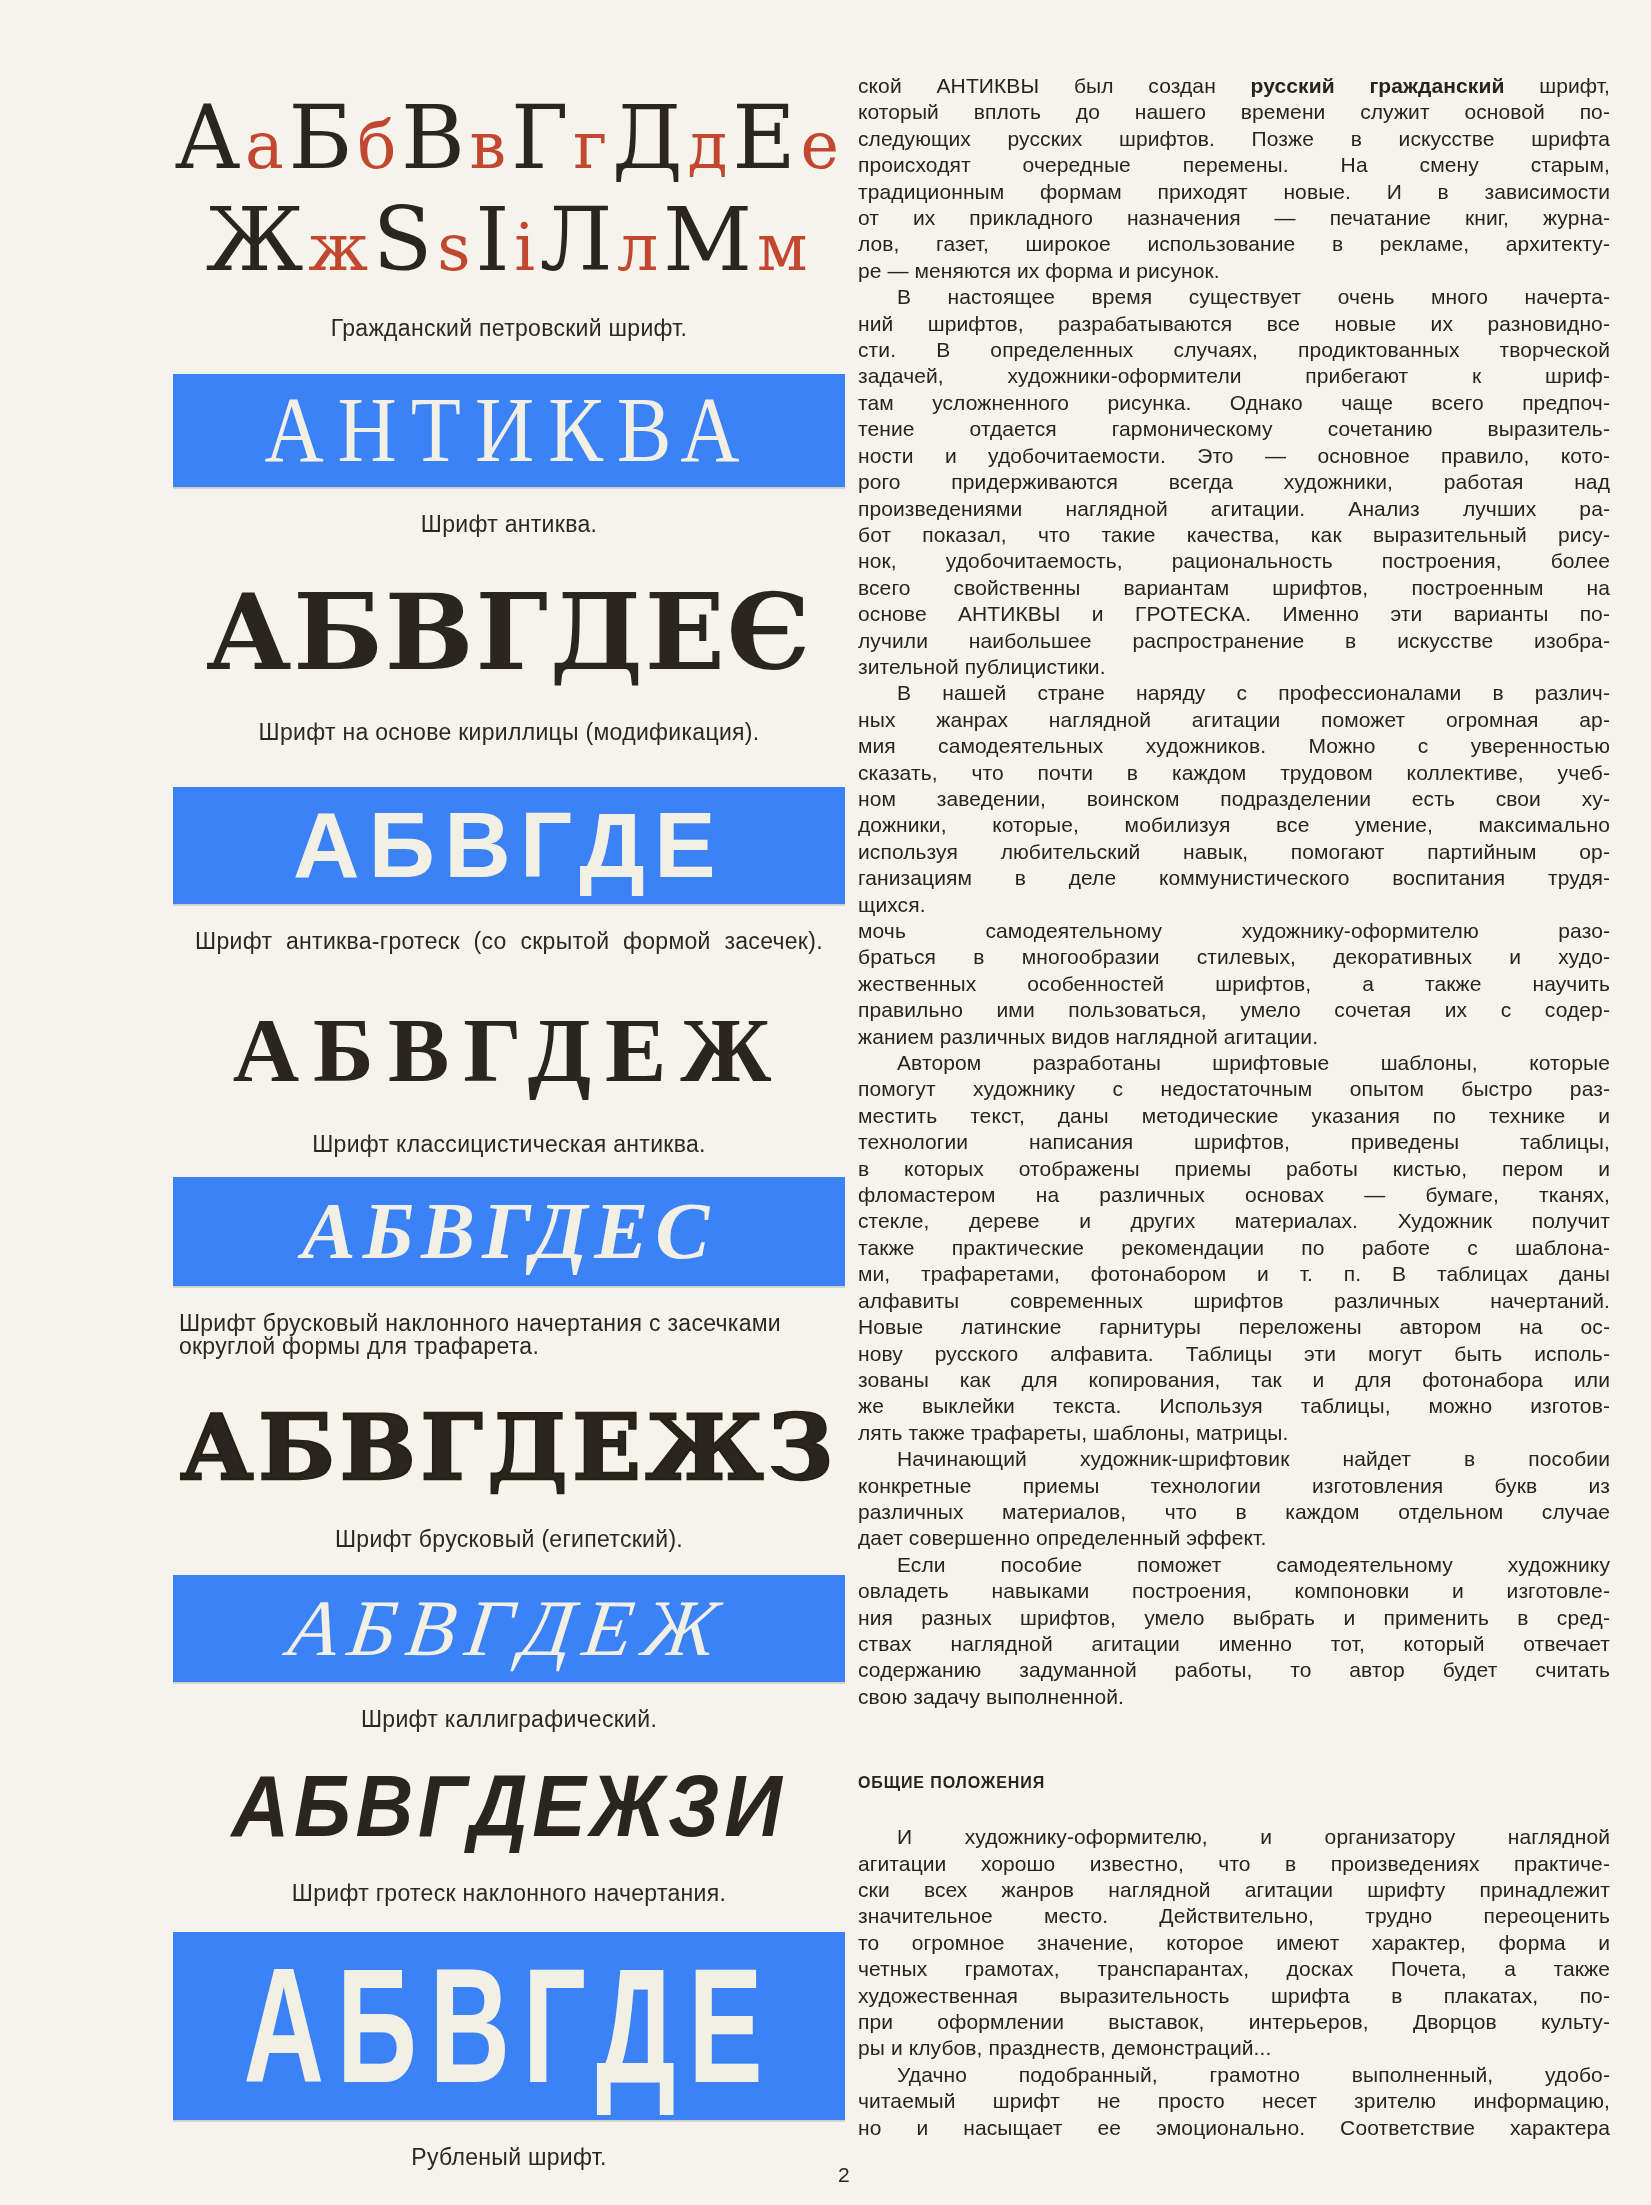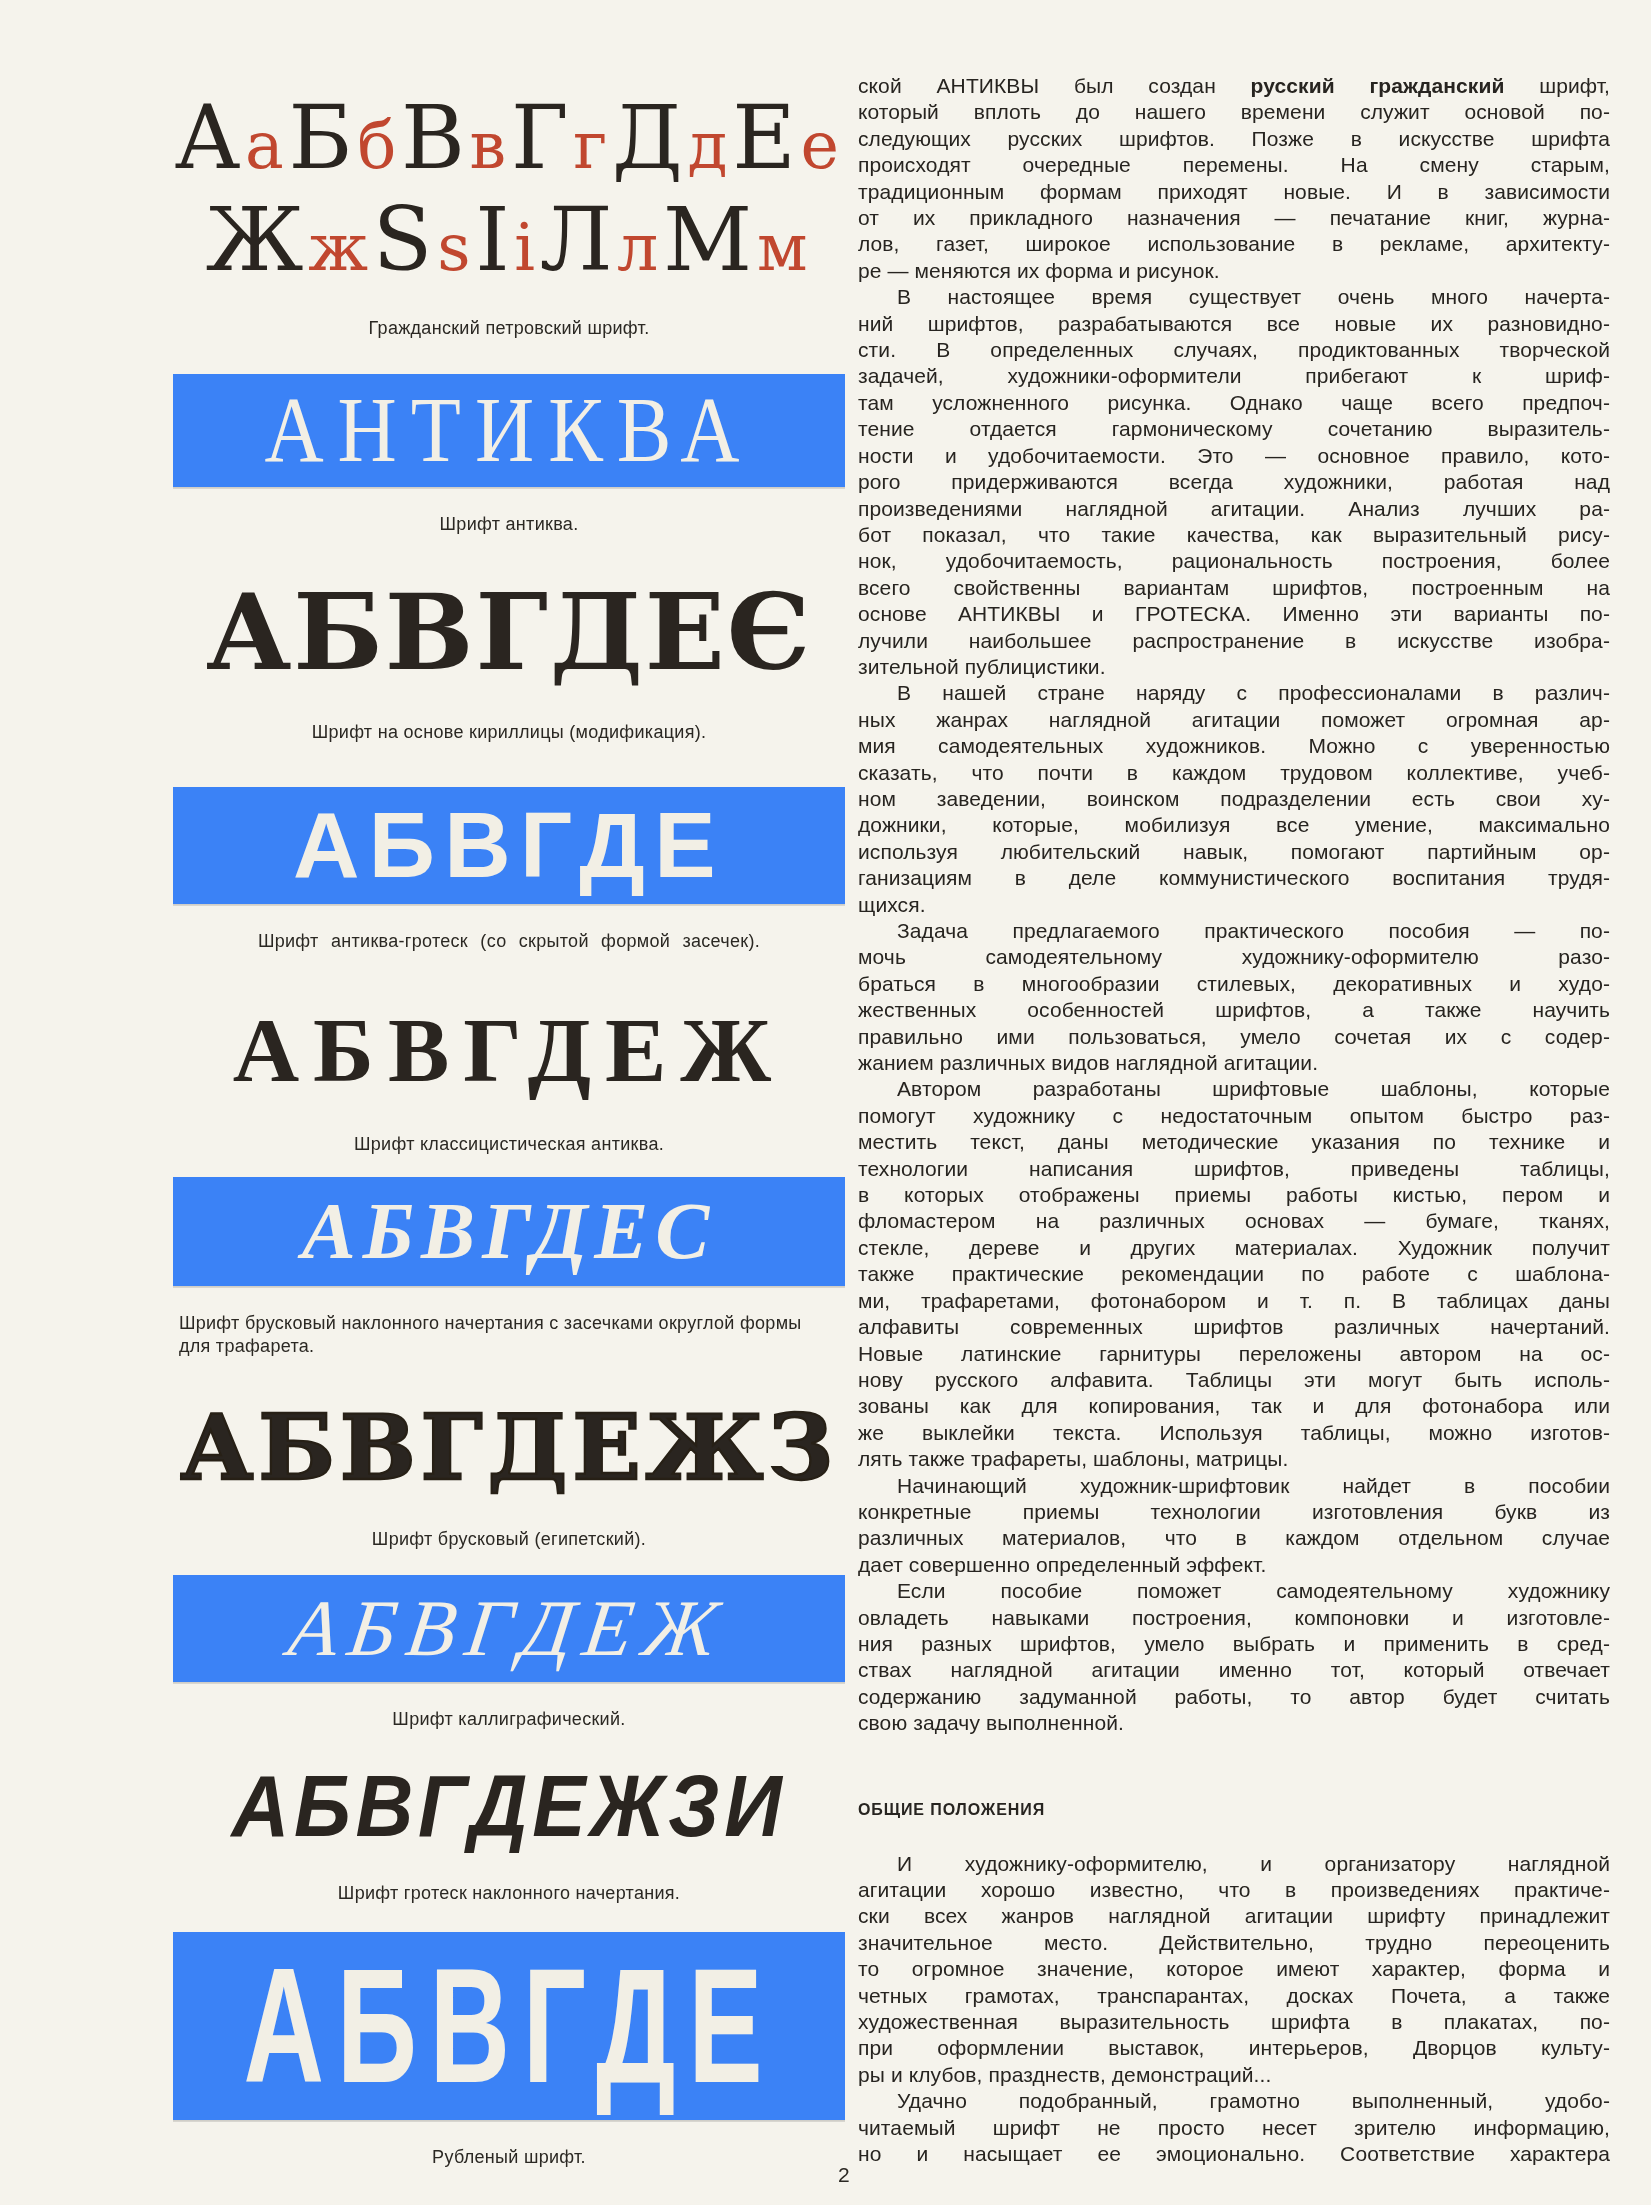--- a/index.html
+++ b/index.html
@@ -4,21 +4,21 @@
 <style>
   html,body{margin:0;padding:0;background:#d8d6cf;}
   .page{
     position:relative;width:1652px;height:2205px;overflow:hidden;
     background:#f5f3ec;color:#272420;
     font-family:"Liberation Sans",sans-serif;
   }
   
   .left-col{position:absolute;left:173px;top:87px;width:672px;}
   .caption{
-    font-size:18px;line-height:23.5px;text-align:center;color:#2b2823;
+    font-size:23px;line-height:23.5px;text-align:center;color:#2b2823;
     letter-spacing:0.3px;margin-top:26px;
   }
   .caption.left{text-align:left;max-width:628px;margin-left:5.9px;}
   .caption.spread{word-spacing:7px;}
   .bar{
     background:#3b82f6;color:#f2efe5;width:100%;
     display:flex;align-items:center;justify-content:center;overflow:hidden;
     box-shadow:0 1.8px 0 rgba(0,0,0,.15);
   }
   .plain{display:flex;align-items:center;justify-content:center;color:#2a2520;overflow:hidden;}
@@ -180,21 +180,20 @@
         <div class="line last">зительной публицистики.</div>
         <div class="line indent">В нашей стране наряду с профессионалами в различ-</div>
         <div class="line">ных жанрах наглядной агитации поможет огромная ар-</div>
         <div class="line">мия самодеятельных художников. Можно с уверенностью</div>
         <div class="line">сказать, что почти в каждом трудовом коллективе, учеб-</div>
         <div class="line">ном заведении, воинском подразделении есть свои ху-</div>
         <div class="line">дожники, которые, мобилизуя все умение, максимально</div>
         <div class="line">используя любительский навык, помогают партийным ор-</div>
         <div class="line">ганизациям в деле коммунистического воспитания трудя-</div>
         <div class="line last">щихся.</div>
-        <div class="line indent">Задача предлагаемого практического пособия — по-</div>
         <div class="line">мочь самодеятельному художнику-оформителю разо-</div>
         <div class="line">браться в многообразии стилевых, декоративных и худо-</div>
         <div class="line">жественных особенностей шрифтов, а также научить</div>
         <div class="line">правильно ими пользоваться, умело сочетая их с содер-</div>
         <div class="line last">жанием различных видов наглядной агитации.</div>
         <div class="line indent">Автором разработаны шрифтовые шаблоны, которые</div>
         <div class="line">помогут художнику с недостаточным опытом быстро раз-</div>
         <div class="line">местить текст, даны методические указания по технике и</div>
         <div class="line">технологии написания шрифтов, приведены таблицы,</div>
         <div class="line">в которых отображены приемы работы кистью, пером и</div>

